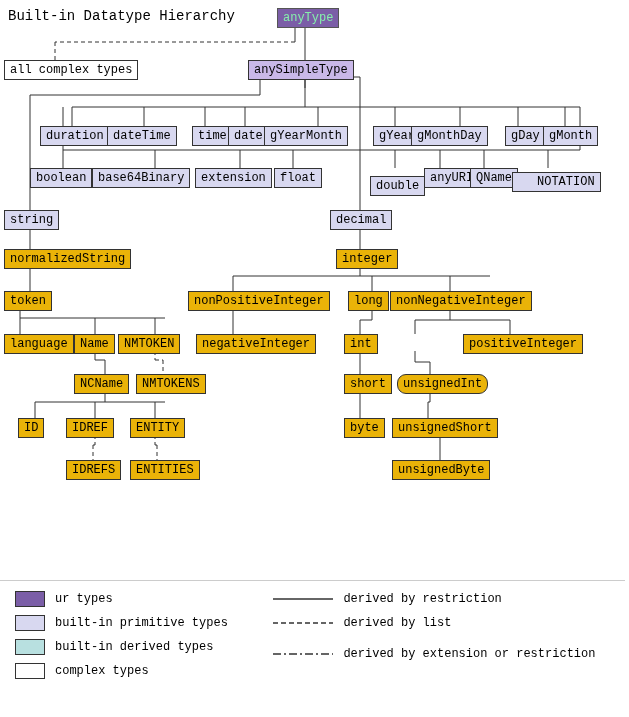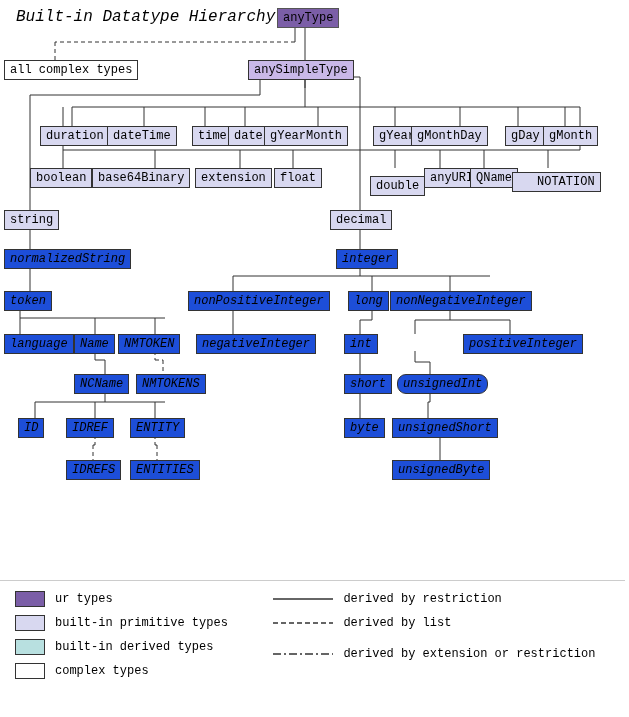--- a/index.html
+++ b/index.html
@@ -25,24 +25,24 @@
     }
     .node {
       position: absolute;
       border: 1px solid #333;
       padding: 2px 5px;
       font-size: 12px;
       font-family: 'Courier New', Courier, monospace;
       white-space: nowrap;
       text-align: center;
     }
-    .ur-type { background: #7b5ea7; color: #000000; border-color: #555; }
+    .ur-type { background: #7b5ea7; color: #86efac; border-color: #555; }
     .simple-type { background: #c9b8e8; border-color: #333; }
     .primitive { background: #d8d8f0; border-color: #333; }
-    .derived { background: #1d4ed8; border-color: #333; font-style: italic; }
+    .derived { background: #eab308; border-color: #333; }
     .complex { background: #fff; border-color: #333; }
 
     
     .legend {
       position: absolute;
       bottom: 0;
       left: 0;
       width: 629px;
       height: 137px;
       border-top: 1px solid #ccc;
@@ -75,24 +75,23 @@
       margin-bottom: 8px;
     }
     .legend-line {
       width: 60px;
       margin-right: 10px;
       flex-shrink: 0;
     }
     .title-text {
       position: absolute;
       top: 8px;
-      left: 16px;
+      left: 8px;
       font-family: 'Courier New', Courier, monospace;
-      font-size: 16px;
-      font-style: italic;
+      font-size: 14px;
     }
   </style>
 </head>
 <body>
 
 <div class="diagram-container">
   <span class="title-text">Built-in Datatype Hierarchy</span>
 
   <svg class="connector-layer">
 

